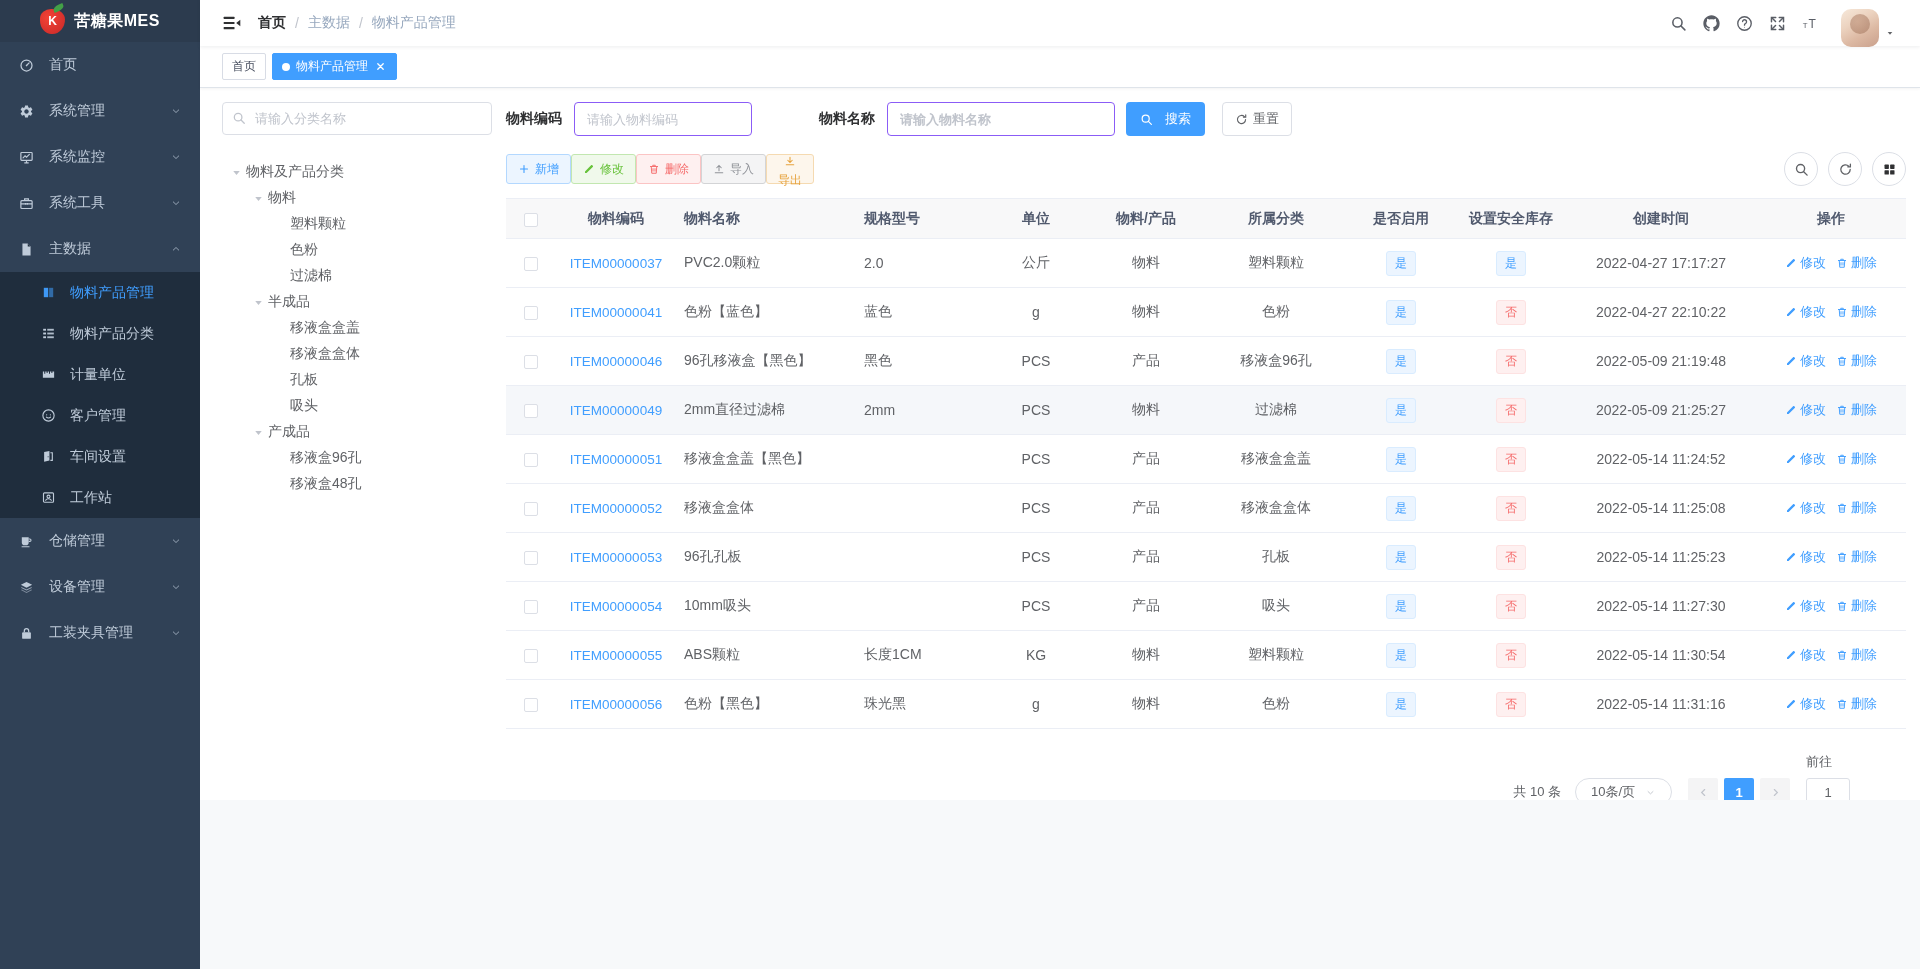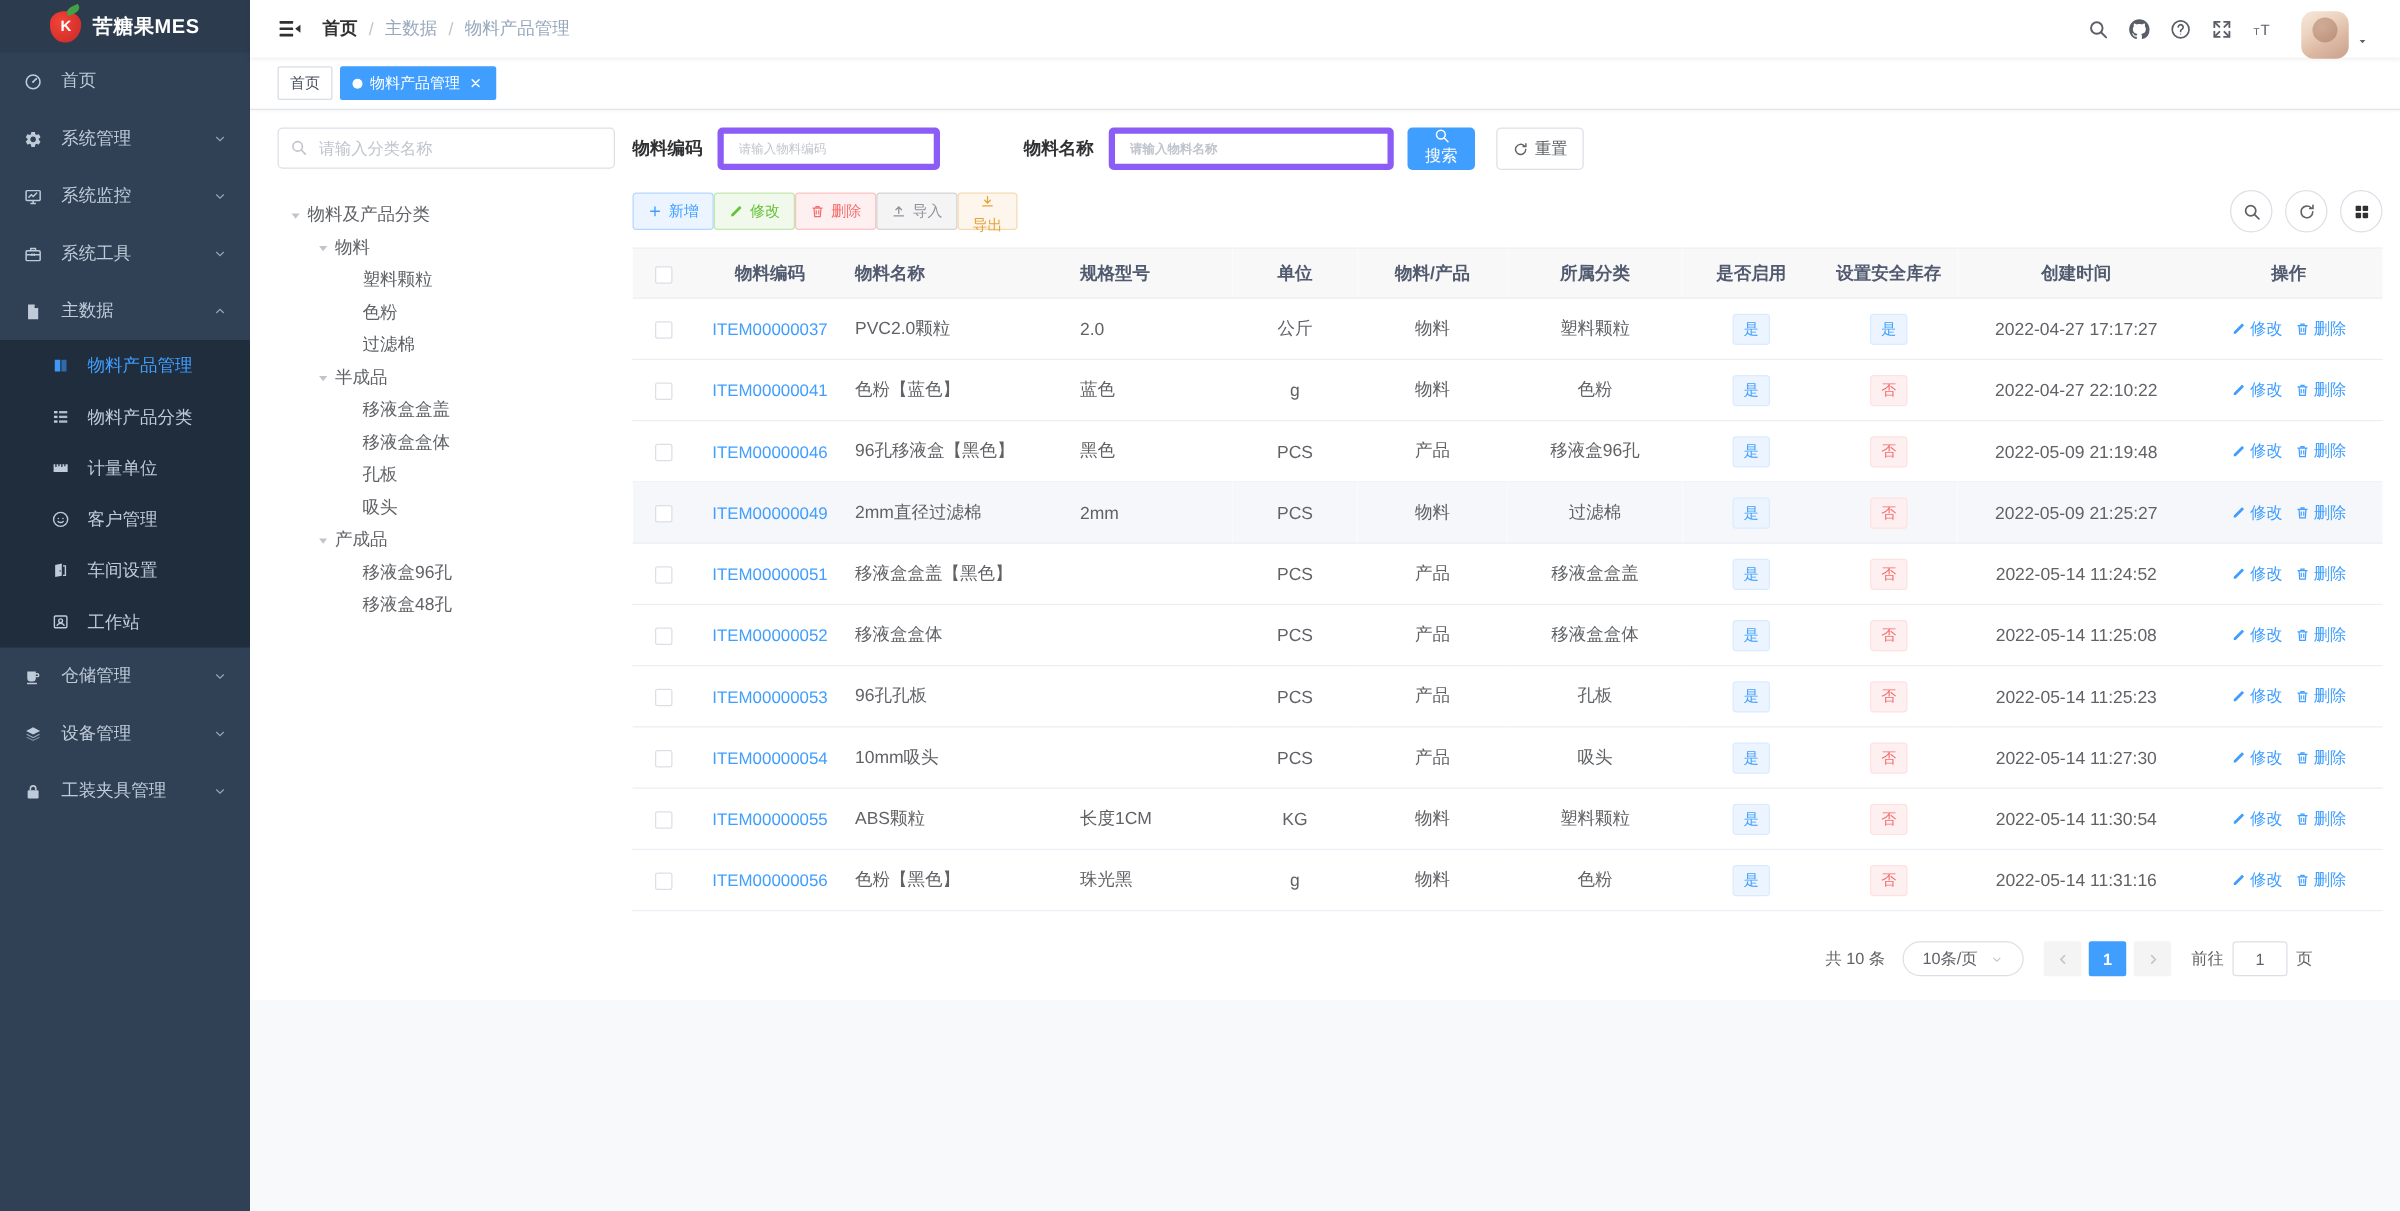--- a/index.html
+++ b/index.html
@@ -71,27 +71,27 @@
 .tree-search .ts-icon { position:absolute; left:10px; top:9px; width:14px; height:14px; color:#c0c4cc; }
 .tree { margin-top:24px; }
 .tree-row { height:26px; display:flex; align-items:center; font-size:14px; color:#606266; cursor:pointer; white-space:nowrap; }
 .tree-caret { width:20px; height:14px; color:#c0c4cc; display:inline-flex; align-items:center; justify-content:center; }
 .tree-caret svg { width:13px; height:13px; }
 
 
 .table-panel { flex:1; min-width:0; }
 .filter-bar { display:flex; align-items:center; height:34px; }
 .f-label { font-size:14px; font-weight:700; color:#303133; margin-right:12px; white-space:nowrap; }
-.f-input { height:34px; border:5px solid #8b5cf6; border-radius:4px; padding:0 12px; font-size:10px; color:#606266;
+.f-input { height:34px; border:1px solid #8b5cf6; border-radius:4px; padding:0 12px; font-size:13px; color:#606266;
   outline:none; font-family:inherit; }
 .f-input.w1 { width:178px; }
 .f-input.w2 { width:228px;font-weight:bold; }
 .gap2 { margin-left:67px; }
 .btn-search { margin-left:11px; height:34px; padding:0 14px; background:#409eff; color:#fff; border:none; border-radius:4px;
-  font-size:13px; display:inline-flex; align-items:center; gap:1px; cursor:pointer; font-family:inherit;flex-direction:column; }
+  font-size:13px; display:inline-flex; align-items:center; gap:12px; cursor:pointer; font-family:inherit; }
 .btn-search .icon, .btn-reset .icon { width:13px; height:13px; }
 .btn-reset { margin-left:17px; height:34px; padding:0 12px; background:#fff; color:#606266; border:1px solid #dcdfe6;
   border-radius:4px; font-size:13px; display:inline-flex; align-items:center; gap:5px; cursor:pointer; font-family:inherit; }
 
 .toolbar-row { display:flex; align-items:center; margin-top:16px; }
 .act-btn { height:30px; padding:0 11px; border-radius:3px; font-size:12px; display:inline-flex; align-items:center; gap:5px;
   border:1px solid; cursor:pointer; font-family:Liberation Sans, sans-serif; background:#fff; }
 .act-btn .icon { width:12px; height:12px; }
 .act-btn.primary { color:#409eff; background:#ecf5ff; border-color:#b3d8ff; }
 .act-btn.success { color:#67c23a; background:#f0f9eb; border-color:#c2e7b0; }
@@ -124,21 +124,21 @@
   font-size:13px; color:#606266; }
 .pg-total { margin-right:14px; }
 .pg-size { width:97px; height:28px; border:1px solid #dcdfe6; border-radius:14px; display:flex; align-items:center;
   justify-content:center; gap:10px; cursor:pointer; margin-right:16px; background:#fff; }
 .pg-size .icon { width:11px; height:11px; color:#c0c4cc; }
 .pg-btn { width:30px; height:28px; background:#f4f4f5; border:none; border-radius:2px; color:#c0c4cc; display:flex;
   align-items:center; justify-content:center; cursor:pointer; }
 .pg-btn .icon { width:11px; height:11px; }
 .pg-page { min-width:30px; height:28px; background:#409eff; color:#fff; border:none; border-radius:2px; font-size:13px;
   margin:0 6px; cursor:pointer; font-weight:600; font-family:inherit; }
-.pg-goto { margin-left:16px; display:flex; align-items:center; gap:7px; }
+.pg-goto { margin-left:16px; display:flex; gap:7px;flex-direction:column; }
 .pg-input { width:44px; height:28px; border:1px solid #dcdfe6; border-radius:3px; text-align:center; font-size:13px;
   color:#606266; outline:none; font-family:inherit; }
 </style>
 </head>
 <body>
 
 <div class="app">
   <aside class="sidebar">
     <div class="logo">
       <span class="logo-berry">

